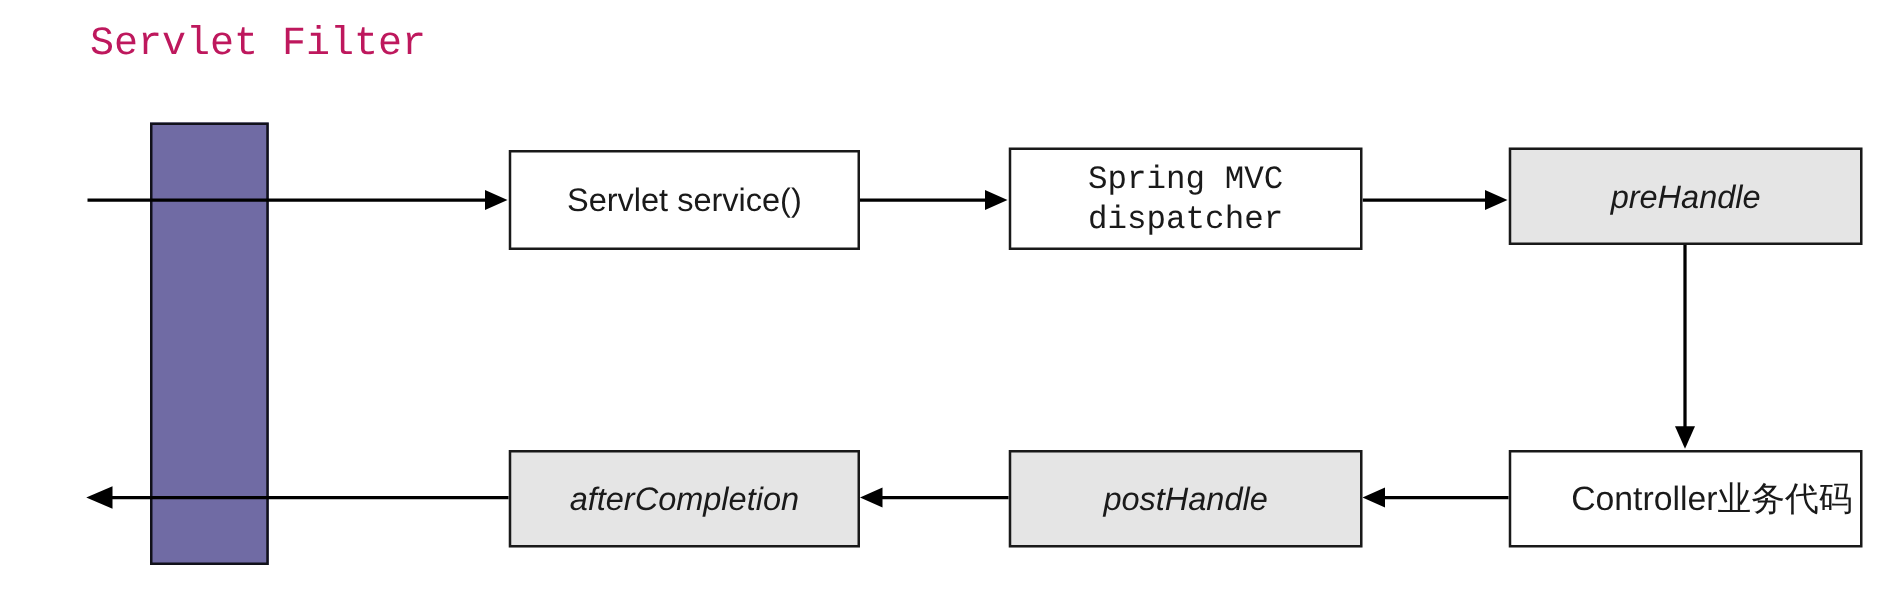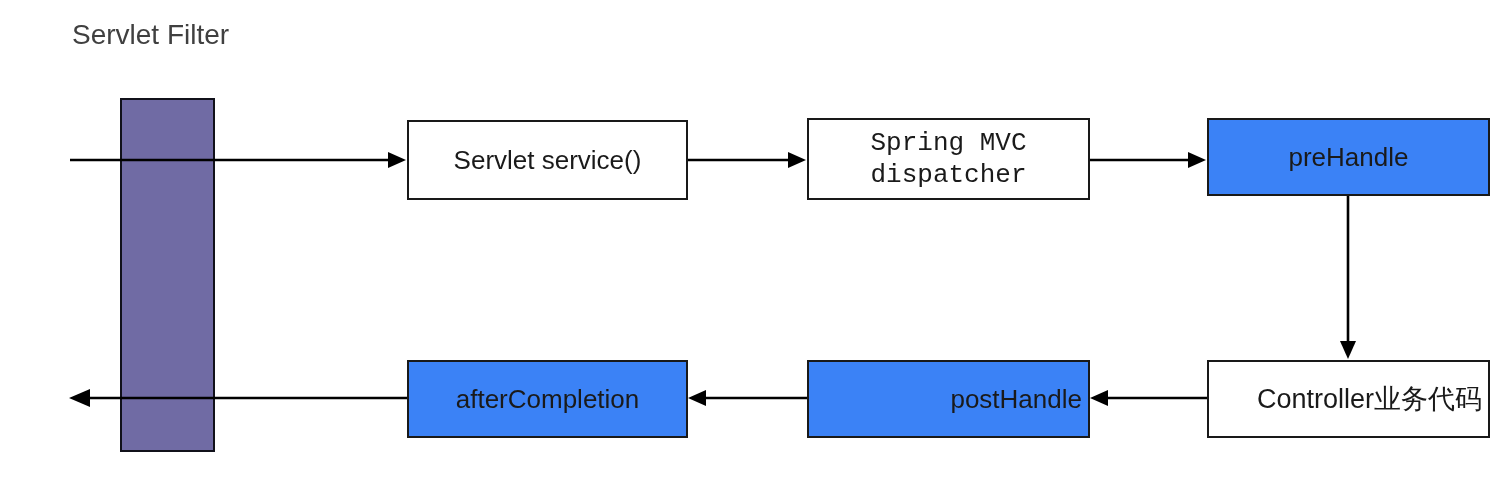--- a/index.html
+++ b/index.html
@@ -21,24 +21,25 @@
     left: 0;
     top: 0;
     width: 1505px;
     height: 486px;
   }
 
   .title-label {
     position: absolute;
     left: 72px;
     top: 20px;
-    font-size: 28px;
+    font-size: 32px;
     line-height: 30px;
-    color: #404040;
+    color: #be185d;
     white-space: nowrap;
+    font-family: Liberation Mono, monospace;
   }
 
   .filter-bar {
     position: absolute;
     left: 120px;
     top: 98px;
     width: 95px;
     height: 354px;
     background: #706BA4;
     border: 2px solid #11111a;
@@ -53,35 +54,36 @@
     display: flex;
     align-items: center;
     justify-content: center;
     text-align: center;
     font-size: 26px;
     line-height: 32px;
     color: #1a1a1a;
     padding: 0 6px;
   }
   .node.lavender {
-    background: #3b82f6;
+    background: #e5e5e5;
+    font-style: italic;
   }
   .node .node-text {
     display: block;
     white-space: pre-line;
   }
 
   
   #node-servlet-service { left: 407px; top: 120px; width: 281px; height: 80px; }
   #node-spring-dispatcher { left: 807px; top: 118px; width: 283px; height: 82px; font-family: Liberation Mono, monospace; }
   #node-prehandle { left: 1207px; top: 118px; width: 283px; height: 78px; }
 
   
   #node-aftercompletion { left: 407px; top: 360px; width: 281px; height: 78px; justify-content: center; }
-  #node-posthandle { left: 807px; top: 360px; width: 283px; height: 78px; justify-content: flex-end; }
+  #node-posthandle { left: 807px; top: 360px; width: 283px; height: 78px; }
   #node-controller { left: 1207px; top: 360px; width: 283px; height: 78px; }
 
   #node-controller { font-size: 27px; justify-content: flex-end; }
 
   .edge-svg {
     position: absolute;
     left: 0;
     top: 0;
     width: 1505px;
     height: 486px;

